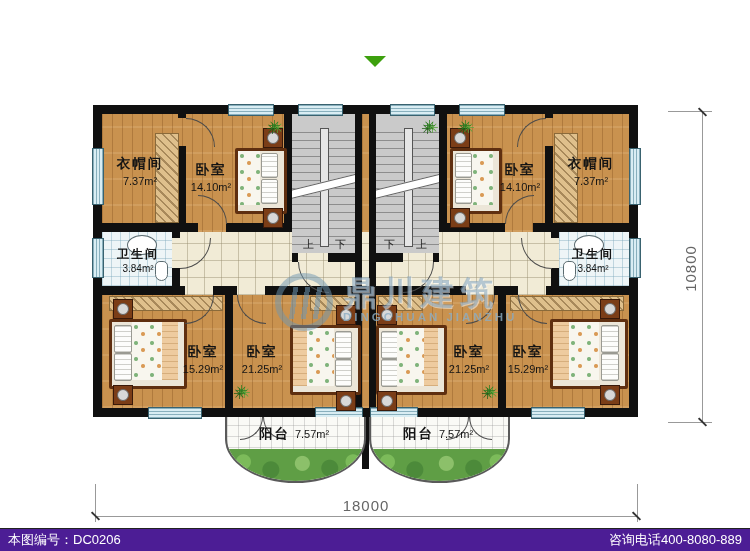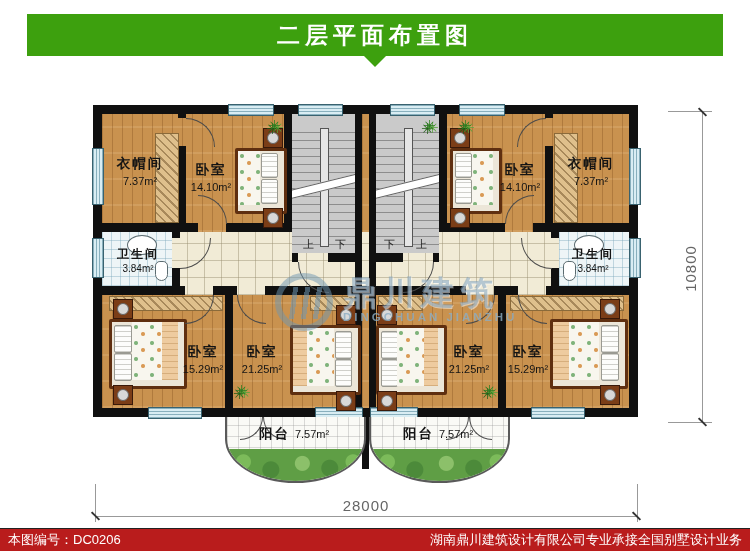--- a/index.html
+++ b/index.html
@@ -77,32 +77,29 @@
      transform:skewX(-8deg);}
   #wm-cn{left:68px;top:0;width:200px;font-size:33px;font-weight:bold;letter-spacing:6px;white-space:nowrap;
      color:rgba(125,160,188,.55);text-shadow:1px 1px 0 rgba(255,255,255,.5);}
   #wm-en{left:68px;top:40px;width:200px;font-size:11.5px;font-weight:bold;letter-spacing:3px;
      color:rgba(140,172,195,.8);white-space:nowrap;}
   
   .dimline{position:absolute;background:#999;}
   .tick{position:absolute;width:11px;height:2px;background:#333;transform:rotate(45deg);}
   .dimtxt{position:absolute;color:#666;font-size:15px;letter-spacing:1px;}
   
-  #footer{left:0;top:528px;width:750px;height:23px;background:#b91c1c;border-top:1px solid #222;
+  #footer{left:0;top:528px;width:750px;height:23px;background:#4c1d95;border-top:1px solid #222;
      display:flex;align-items:center;justify-content:space-between;padding:0 8px;box-sizing:border-box;
      color:#fff;font-size:13px;white-space:nowrap;}
 </style>
 </head>
 <body>
 
 <div id="page">
 
-  <div class="abs" id="hdr">
-    <span>二层平面布置图</span>
-  </div>
   <div class="abs" id="hdr-tri"></div>
 
   <div class="abs" id="plan">
 
     <div class="wood" style="left:17px;top:11px;width:527px;height:118px;"></div>
     <div class="tile" style="left:17px;top:129px;width:527px;height:63px;"></div>
     <div class="wood" style="left:17px;top:192px;width:527px;height:113px;"></div>
     <div class="bath" style="left:17px;top:129px;width:70px;height:54px;"></div>
     <div class="bath" style="left:474px;top:129px;width:70px;height:54px;"></div>
 
@@ -314,27 +311,27 @@
       <div class="abs" id="wm-cn">鼎川建筑</div>
       <div class="abs" id="wm-en">DINGCHUAN JIANZHU</div>
     </div>
   </div>
 
   <div class="dimline" style="left:95px;top:484px;width:1px;height:38px;"></div>
   <div class="dimline" style="left:637px;top:484px;width:1px;height:38px;"></div>
   <div class="dimline" style="left:95px;top:516px;width:543px;height:1px;"></div>
   <div class="tick" style="left:90px;top:515px;"></div>
   <div class="tick" style="left:631px;top:515px;"></div>
-  <div class="dimtxt" style="left:336px;top:497px;width:60px;text-align:center;">28000</div>
+  <div class="dimtxt" style="left:336px;top:497px;width:60px;text-align:center;">18000</div>
 
   <div class="dimline" style="left:668px;top:111px;width:44px;height:1px;"></div>
   <div class="dimline" style="left:668px;top:422px;width:44px;height:1px;"></div>
   <div class="dimline" style="left:702px;top:112px;width:1px;height:311px;"></div>
   <div class="tick" style="left:697px;top:111px;"></div>
   <div class="tick" style="left:697px;top:421px;"></div>
   <div class="dimtxt" style="left:660px;top:260px;width:60px;text-align:center;transform:rotate(-90deg);">10800</div>
 
   <div class="abs" id="footer">
     <span>本图编号：DC0206</span>
-    <span>湖南鼎川建筑设计有限公司专业承接全国别墅设计业务</span>
+    <span>咨询电话400-8080-889</span>
   </div>
 
 </div>
 
 </body></html>

